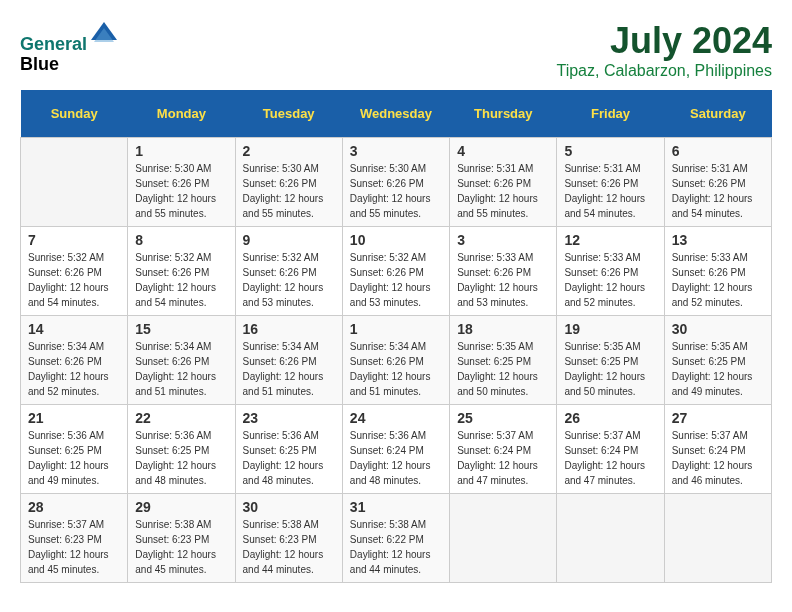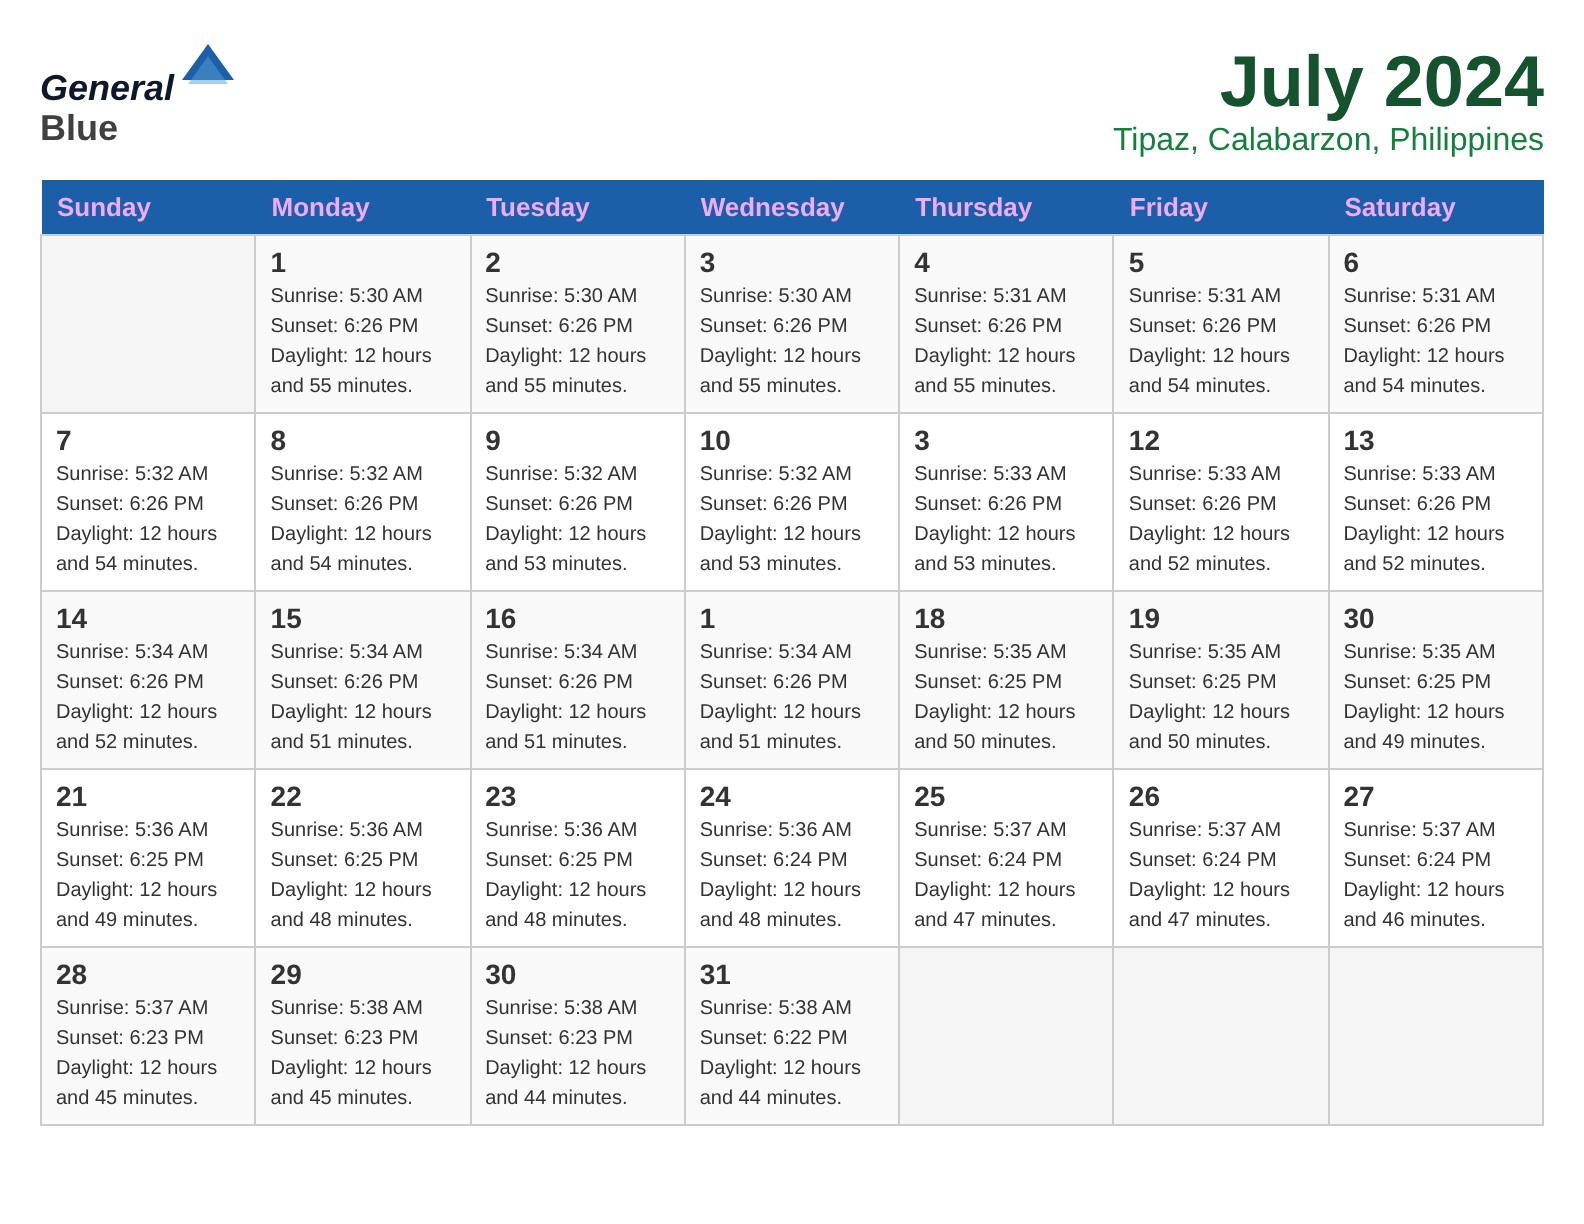--- a/index.html
+++ b/index.html
@@ -20,22 +20,21 @@
       display: flex;
       align-items: center;
     }
     .logo-text {
       font-size: 18px;
       font-weight: bold;
       color: #333;
       line-height: 1.1;
     }
     .logo-text span {
-      color: #0f172a;
-      font-style: italic;
+      color: #0f766e;
     }
     .logo-icon {
       width: 30px;
       height: 30px;
       margin-left: 2px;
     }
     .title-area {
       text-align: right;
     }
     .month-title {
@@ -46,25 +45,25 @@
     .location-title {
       font-size: 16px;
       color: #15803d;
     }
     table {
       width: 100%;
       border-collapse: collapse;
     }
     thead tr th {
       background-color: #1a5fa8;
-      color: #f0abfc;
-      padding: 6px 8px;
+      color: #fde047;
+      padding: 16px 8px;
       font-size: 13px;
       font-weight: bold;
-      text-align: left;
+      text-align: center;
     }
     tbody tr td {
       border: 1px solid #ccc;
       padding: 5px 7px;
       vertical-align: top;
       font-size: 11px;
       color: #333;
       width: 14.28%;
       min-height: 80px;
     }
@@ -94,21 +93,21 @@
 
 <div class="header-area">
   <div class="logo">
     <div>
       <div class="logo-text">
         <span>General</span><svg class="logo-icon" viewBox="0 0 30 30" xmlns="http://www.w3.org/2000/svg">
           <polygon points="15,2 28,20 2,20" fill="#1a5fa8"></polygon>
           <polygon points="15,8 25,22 5,22" fill="#5a9fd4" opacity="0.5"></polygon>
         </svg>
       </div>
-      <div class="logo-text" style="color:#404040;">Blue</div>
+      <div class="logo-text" style="color:#000000;">Blue</div>
     </div>
   </div>
   <div class="title-area">
     <div class="month-title">July 2024</div>
     <div class="location-title">Tipaz, Calabarzon, Philippines</div>
   </div>
 </div>
 
 <table>
   <thead>

